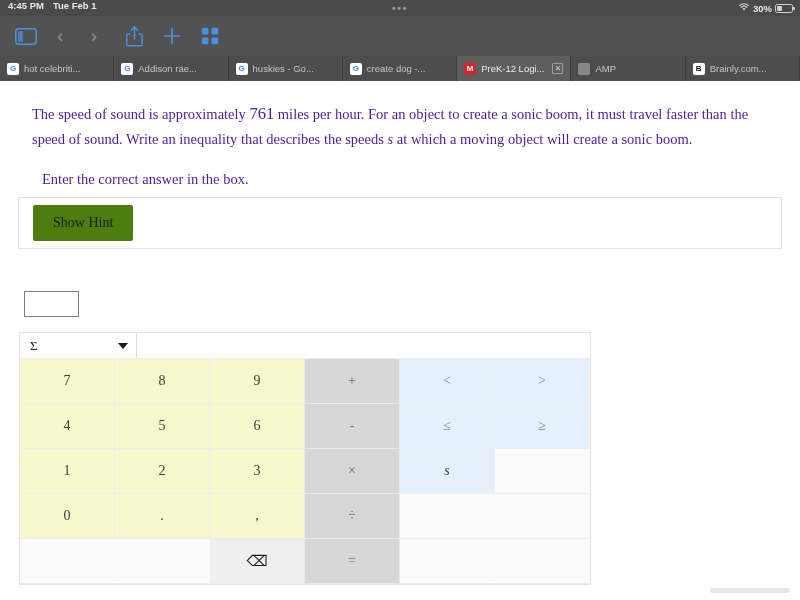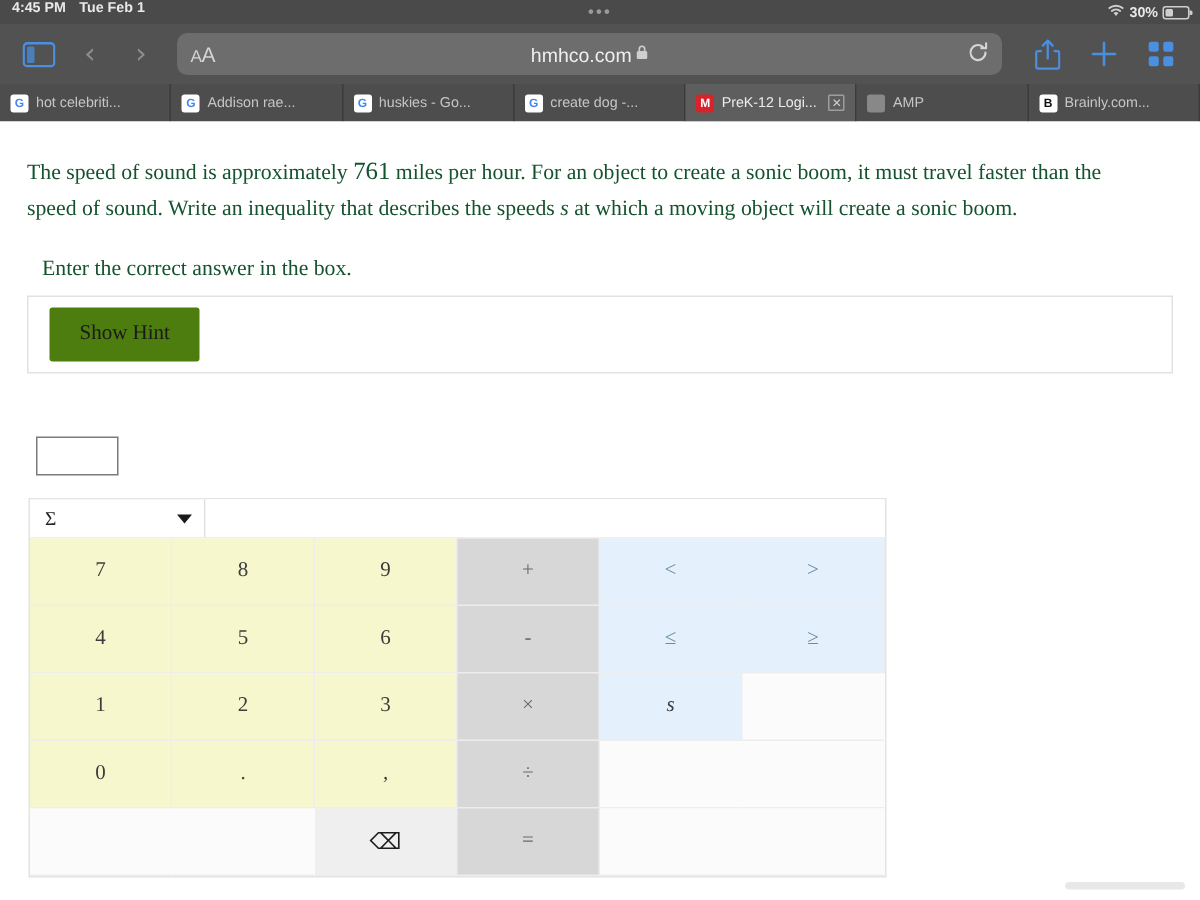--- a/index.html
+++ b/index.html
@@ -127,22 +127,23 @@
   
   #page {
     height: 519px;
     background: #ffffff;
     position: relative;
     padding: 0;
   }
   .qtext {
     font-family: "Liberation Serif", serif;
     font-size: 14.5px;
-    color: #14532d;
+    color: #4c1d95;
     line-height: 1.62;
+    margin-left: 14px;
   }
   #question-body { position: absolute; left: 18px; top: 20px; width: 752px; }
   #question-body .num { font-size: 16.5px; }
   #question-body .var { font-style: italic; }
   #instruction { position: absolute; left: 28px; top: 87px; }
 
   #hint-panel {
     position: absolute; left: 18px; top: 116px;
     width: 764px; height: 52px;
     border: 1px solid #e2e2e2;
@@ -273,40 +274,20 @@
       <rect x="3" y="3" width="5" height="11" rx="1" fill="#4a8fe0" opacity="0.75"></rect>
     </svg>
   </div>
   <div class="tb-icon">
     <span class="nav-chevron">‹</span>
   </div>
   <div class="tb-icon">
     <span class="nav-chevron">›</span>
   </div>
 
-  <div id="url-bar">
-    <span id="aa-button">
-      <span>A</span><span class="big">A</span>
-    </span>
-    <span id="url-text-wrap">
-      <span id="url-text">hmhco.com</span>
-      <span>
-        <svg width="8" height="10" viewBox="0 0 8 10">
-            <rect x="0.5" y="4" width="7" height="5.4" rx="1" fill="#cfcfcf"></rect>
-            <path d="M2.2 4 V2.6 A1.8 1.8 0 0 1 5.8 2.6 V4" stroke="#cfcfcf" stroke-width="1.1" fill="none"></path>
-          </svg>
-      </span>
-    </span>
-    <span id="reload-icon">
-      <svg width="14" height="14" viewBox="0 0 14 14">
-          <path d="M12 7 A5 5 0 1 1 10.2 3.2" stroke="#d4d4d4" stroke-width="1.4" fill="none" stroke-linecap="round"></path>
-          <path d="M12.4 0.9 L12.4 4.1 L9.2 4.1" stroke="#d4d4d4" stroke-width="1.4" fill="none" stroke-linecap="round" stroke-linejoin="round"></path>
-        </svg>
-    </span>
-  </div>
 
   <div id="toolbar-right">
     <div class="tb-icon">
       <svg width="17" height="21" viewBox="0 0 17 21">
         <path d="M4 8 H2.2 A1.4 1.4 0 0 0 0.8 9.4 V18.4 A1.4 1.4 0 0 0 2.2 19.8 H14.8 A1.4 1.4 0 0 0 16.2 18.4 V9.4 A1.4 1.4 0 0 0 14.8 8 H13" fill="none" stroke="#4a8fe0" stroke-width="1.5" stroke-linecap="round"></path>
         <path d="M8.5 1.2 V13" stroke="#4a8fe0" stroke-width="1.5" stroke-linecap="round"></path>
         <path d="M5.2 4.4 L8.5 1.1 L11.8 4.4" fill="none" stroke="#4a8fe0" stroke-width="1.5" stroke-linecap="round" stroke-linejoin="round"></path>
       </svg>
     </div>
     <div class="tb-icon">

